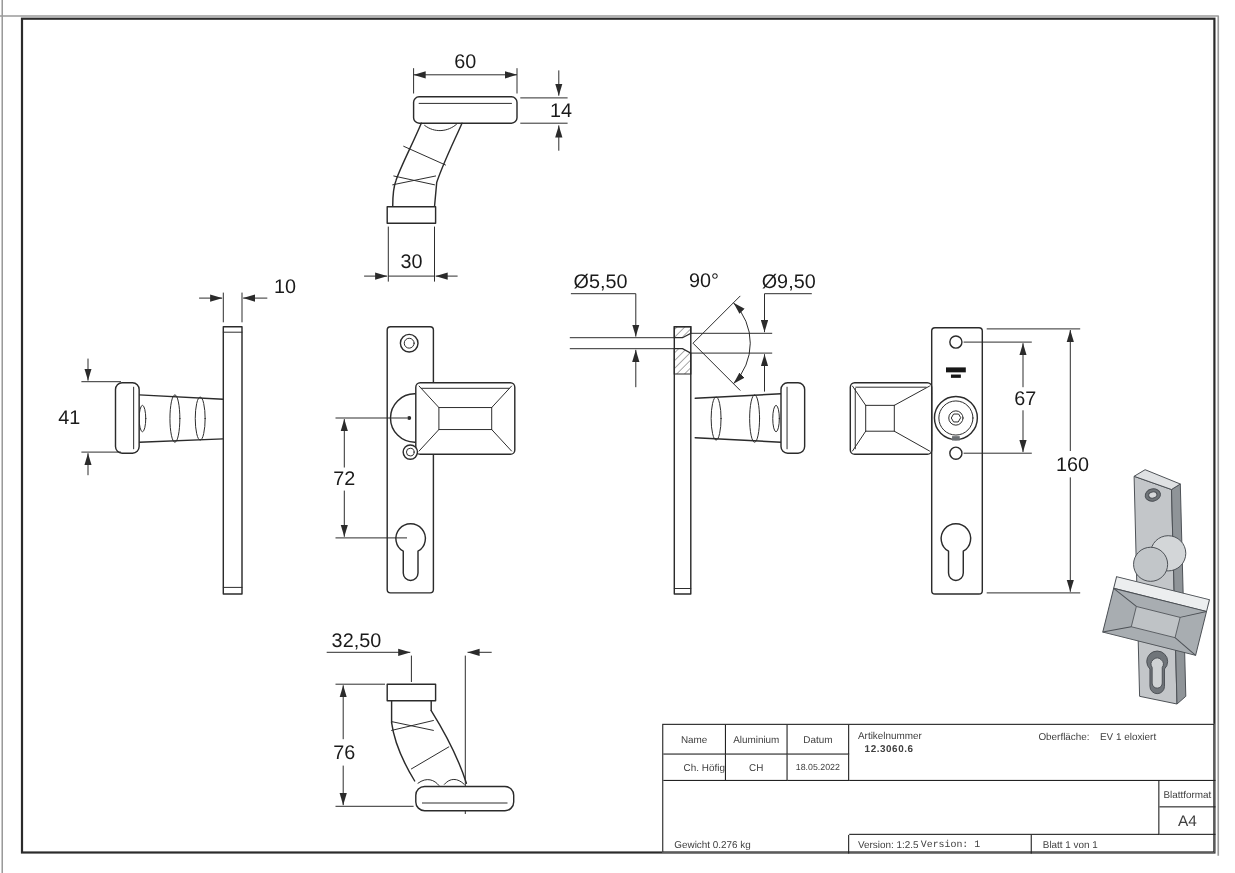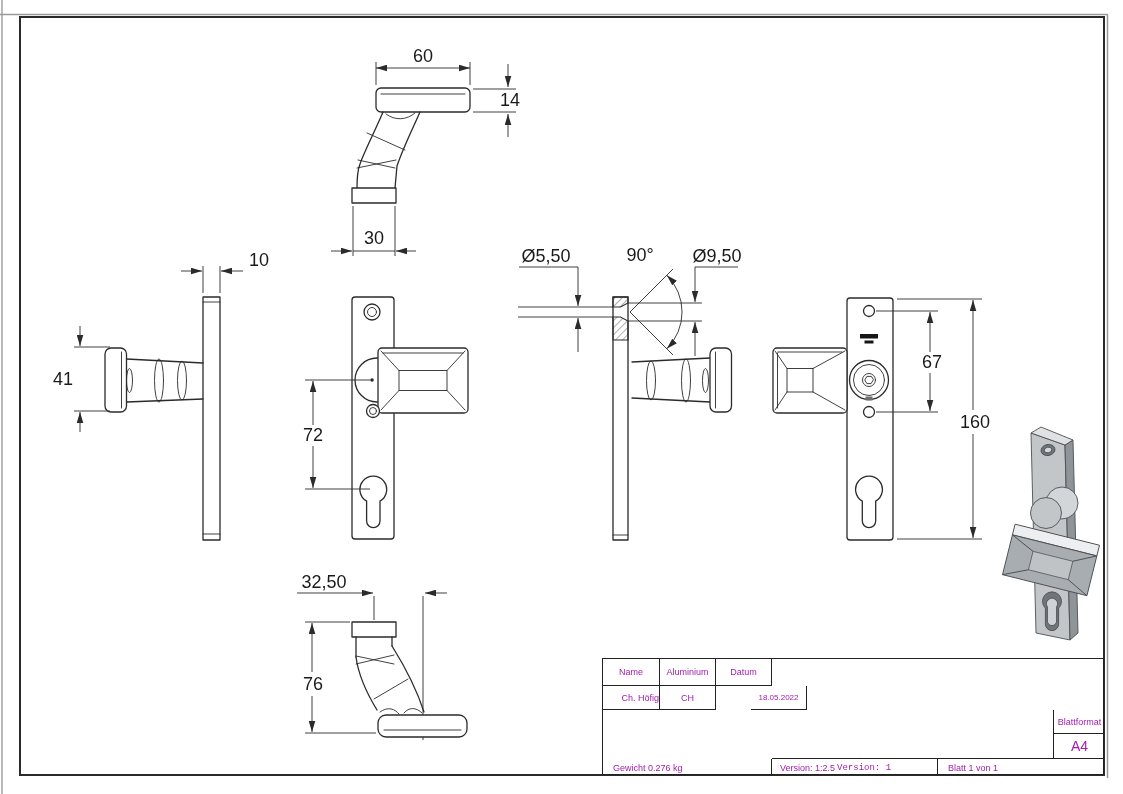--- a/index.html
+++ b/index.html
@@ -6,21 +6,21 @@
   #sheet{position:relative;width:1123px;height:794px;background:#fff;overflow:hidden;
          font-family:"Liberation Sans",sans-serif;padding-left:37px;}
   #art{position:absolute;left:0;top:0;}
   .pl{stroke:#2b2b2b;stroke-width:1.3;fill:none;stroke-linecap:round;stroke-linejoin:round;}
   .pt{stroke:#2b2b2b;stroke-width:0.9;fill:none;stroke-linecap:round;}
   .pf{fill:#fff;stroke:#2b2b2b;stroke-width:1.3;stroke-linejoin:round;}
   .dl{stroke:#2b2b2b;stroke-width:0.9;fill:none;}
   .dt{font:18px "Liberation Sans",sans-serif;fill:#1a1a1a;text-anchor:middle;}
   
   #tblock{position:absolute;left:602px;top:658px;width:502px;height:117px;
-          border:1.5px solid #222;box-sizing:border-box;background:#fff;color:#a21caf;}
+          border:1.5px solid #222;box-sizing:border-box;background:#fff;color:#404040;}
   .tc{position:absolute;box-sizing:border-box;font-size:9px;display:flex;
       align-items:center;justify-content:center;}
   .tl{justify-content:flex-start;}
   .br{border-right:1.2px solid #222;}
   .bb{border-bottom:1.2px solid #222;}
   .artnum{font-size:20px;font-weight:600;letter-spacing:0.5px;}
   .small-abs{position:absolute;font-size:9px;}
 </style>
 </head>
 <body>
@@ -250,27 +250,33 @@
 <div id="tblock">
   <div class="tc br bb" style="left:0;top:0;width:57px;height:27px;">
     <span>Name</span>
   </div>
   <div class="tc br bb" style="left:57px;top:0;width:56px;height:27px;">
     <span>Aluminium</span>
   </div>
   <div class="tc br bb" style="left:113px;top:0;width:56px;height:27px;">
     <span>Datum</span>
   </div>
+  <div class="tc bb" style="left:169px;top:0;width:333px;height:51px;justify-content:flex-start;">
+    <span class="small-abs" style="left:8px;top:5px;">Artikelnummer</span>
+    <span class="small-abs artnum" style="left:14px;top:17px;">12.3060.6</span>
+    <span class="small-abs" style="left:172px;top:6px;">Oberfläche:</span>
+    <span class="small-abs" style="left:228px;top:6px;">EV 1 eloxiert</span>
+  </div>
   <div class="tc br bb" style="left:0;top:27px;width:57px;height:24px;justify-content:flex-end;">
     <span>Ch. Höfig</span>
   </div>
   <div class="tc br bb" style="left:57px;top:27px;width:56px;height:24px;">
     <span>CH</span>
   </div>
-  <div class="tc br bb" style="left:113px;top:27px;width:56px;height:24px;font-size:8px;margin-left:35px;">
+  <div class="tc br bb" style="left:113px;top:27px;width:56px;height:24px;font-size:8px;">
     <span>18.05.2022</span>
   </div>
   <div class="tc br bb" style="left:169px;top:51px;width:282px;height:49px;"></div>
   <div class="tc bb" style="left:451px;top:51px;width:51px;height:24px;">
     <span>Blattformat</span>
   </div>
   <div class="tc bb" style="left:451px;top:75px;width:51px;height:25px;font-size:14px;">
     <span>A4</span>
   </div>
   <div class="tc br tl" style="left:0;top:100px;width:169px;height:17px;padding-left:10px;">

